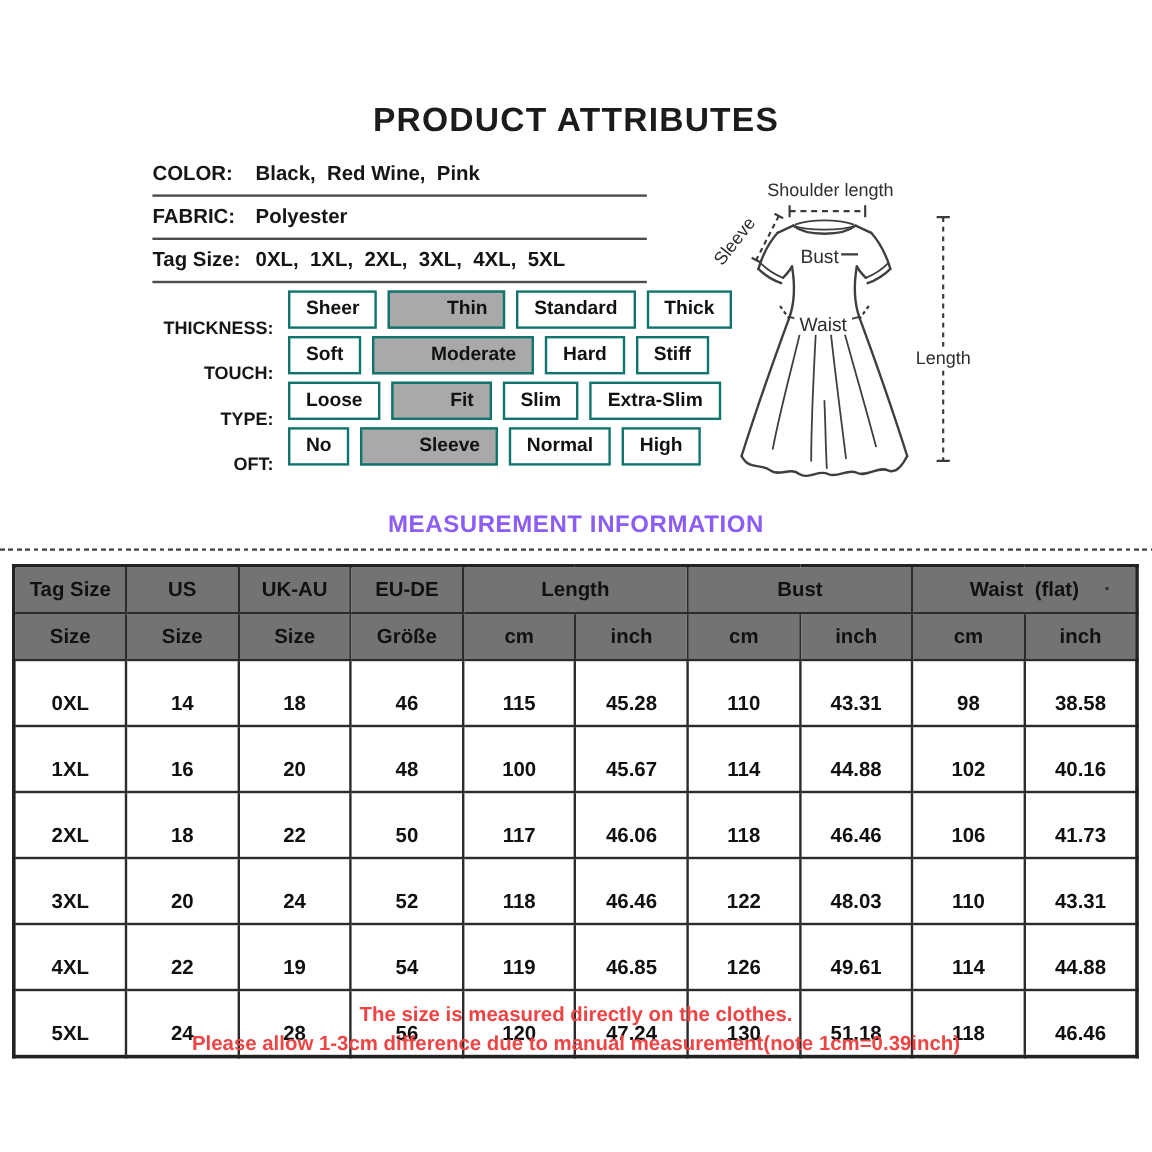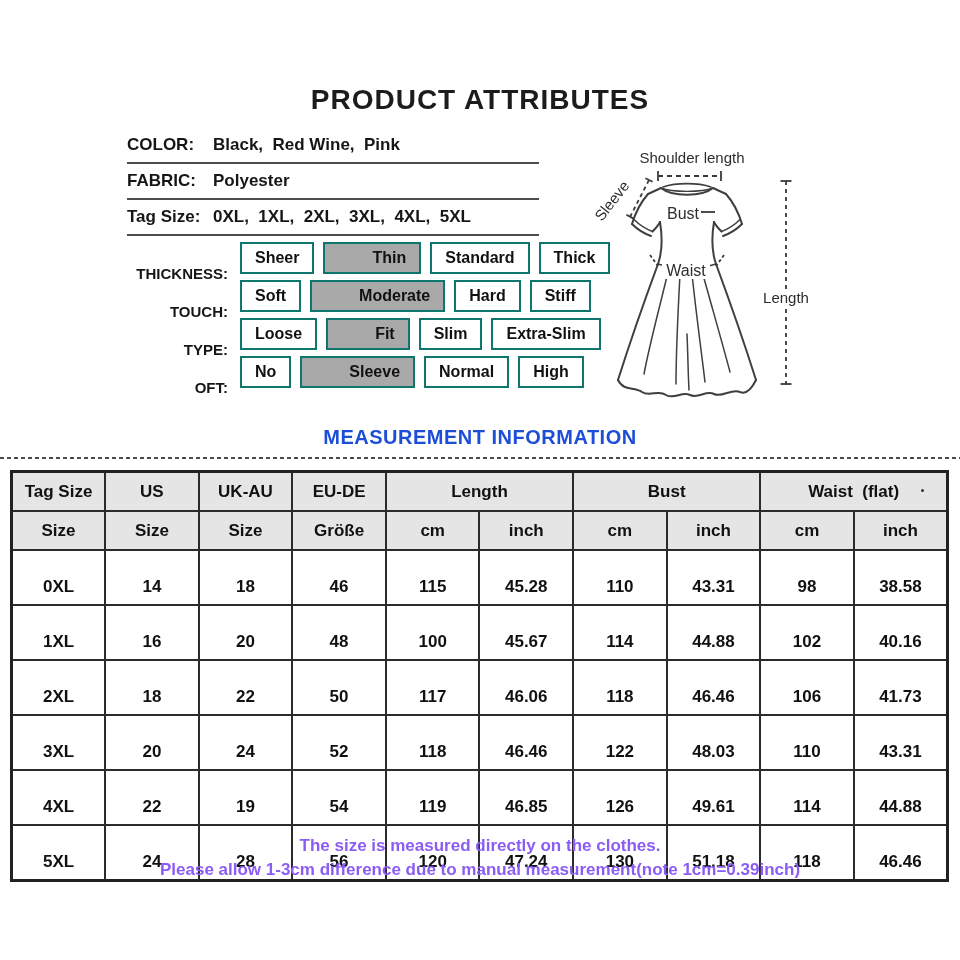--- a/index.html
+++ b/index.html
@@ -34,44 +34,44 @@
     font-size:16px;font-weight:bold;color:#111;white-space:pre;
   }
   .chip.selected{background:#a9a9a9;padding-left:47px;}
   
   .diagram{position:absolute;left:588px;top:144px;width:248px;height:262px;}
   .diagram svg{display:block;}
   .diagram text{font-family:"Liberation Sans","DejaVu Sans",sans-serif;fill:#2e2e2e;}
   
   .meas-heading{
     position:absolute;top:426px;left:0;width:960px;text-align:center;
-    font-size:20px;font-weight:bold;letter-spacing:0.5px;color:#1d4ed8;
+    font-size:20px;font-weight:bold;letter-spacing:0.5px;color:#8b5cf6;
   }
   .dotted-rule{
     position:absolute;top:457px;left:0;width:960px;height:2px;
     background:repeating-linear-gradient(90deg,#4a4a4a 0 4px,transparent 4px 7px);
   }
   
   .size-table{
     position:absolute;left:10px;top:470px;width:939px;
     border-collapse:collapse;table-layout:fixed;
     border:3px solid #222;
   }
   .size-table th,.size-table td{
     border:2px solid #2b2b2b;text-align:center;
     font-size:17px;font-weight:bold;color:#111;
     overflow:hidden;white-space:pre;
   }
-  .size-table th{background:#e5e5e5;height:35px;vertical-align:middle;position:relative;}
+  .size-table th{background:#737373;height:35px;vertical-align:middle;position:relative;}
   .size-table td{height:45px;vertical-align:bottom;padding-bottom:7px;background:#fff;}
   .stray-dot{
     position:absolute;right:22px;top:16px;width:3px;height:3px;background:#333;border-radius:50%;
   }
   
-  .note{position:absolute;left:0;width:960px;text-align:center;font-weight:bold;color:#8b5cf6;}
+  .note{position:absolute;left:0;width:960px;text-align:center;font-weight:bold;color:#ef4444;}
   .note-1{top:836px;font-size:17px;}
   .note-2{top:860px;font-size:17px;text-align:center;}
 </style>
 </head>
 <body>
 
 <div class="page-title">PRODUCT ATTRIBUTES</div>
 
 <div class="attrs">
   <div class="attr-row">

